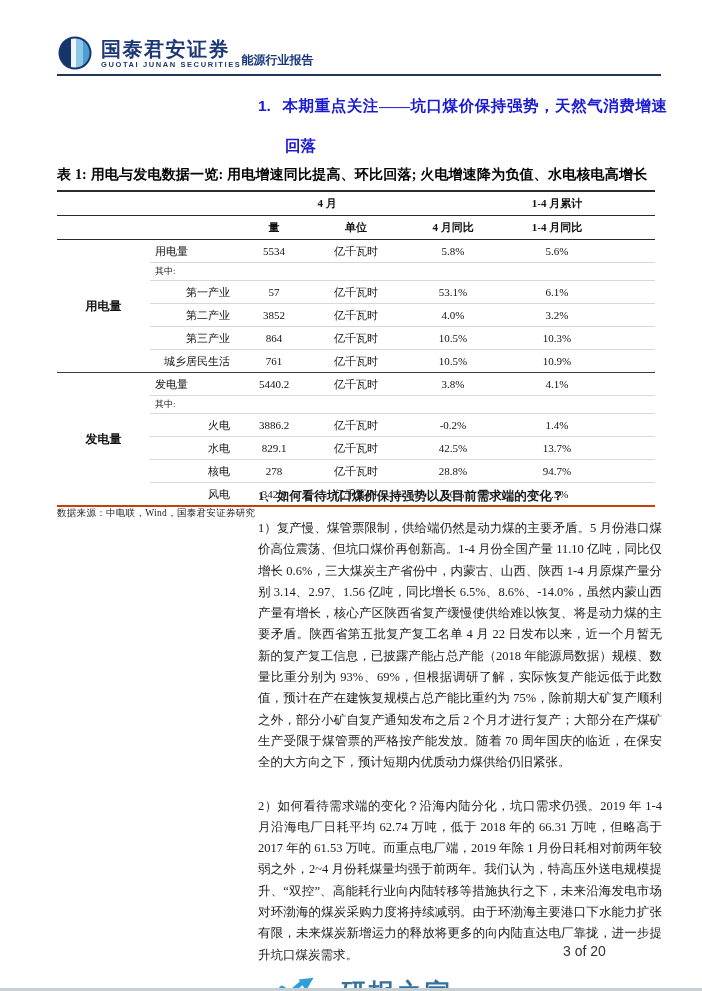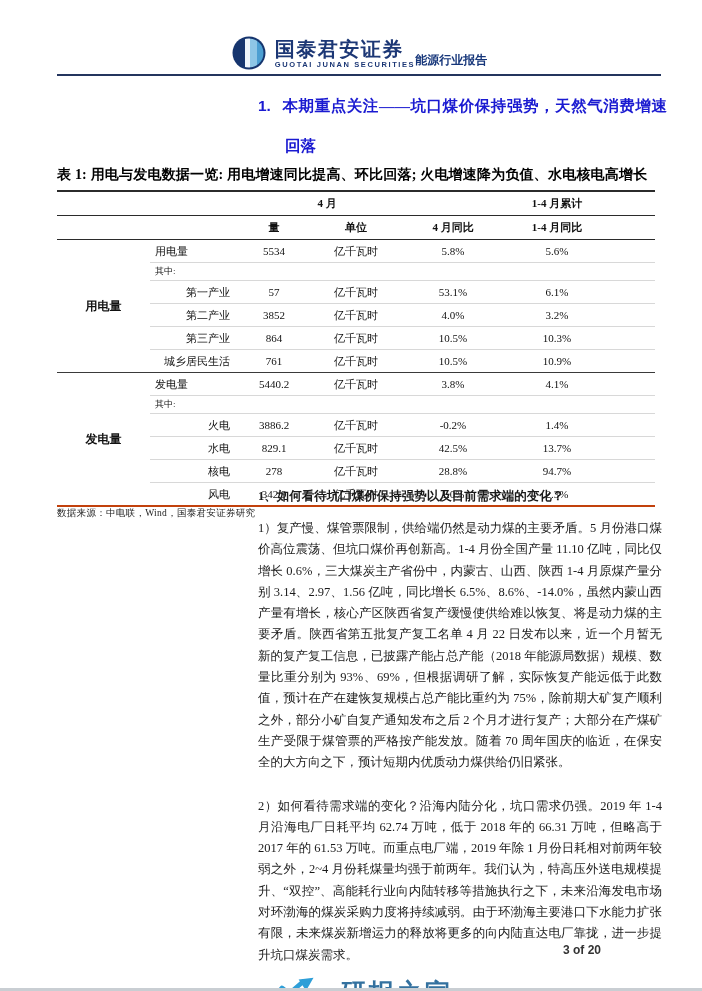--- a/index.html
+++ b/index.html
@@ -4,21 +4,21 @@
 <style>
   html,body { margin:0; padding:0; background:#ffffff; }
   .page {
     position:relative; width:702px; height:991px; background:#ffffff;
     font-family:"Liberation Serif", serif; color:#1a1a1a; overflow:hidden;
   }
 
   
   .header {
     position:absolute; left:57px; top:26px; width:604px; height:50px;
-    display:flex; justify-content:center; align-items:flex-end;
+    display:flex; justify-content:flex-start; align-items:flex-end;
     border-bottom:2px solid #24355e; padding-bottom:3px; box-sizing:border-box;
   }
   .brand { display:flex; align-items:center; gap:8px; }
   .brand-cn { font-size:20px; font-weight:bold; color:#1c3775; letter-spacing:1.5px; line-height:22px; font-family:"Liberation Sans",sans-serif; }
   .brand-en { font-size:7.5px; font-weight:bold; color:#1c3775; letter-spacing:1.6px; line-height:9px; font-family:"Liberation Sans",sans-serif; }
   .report-type { font-size:12px; font-weight:bold; color:#16367a; padding-bottom:2px; }
 
   
   .doc-title {
     position:absolute; left:258px; top:86px; width:382px;
@@ -50,21 +50,21 @@
 
   
   .article { position:absolute; left:258px; top:488px; width:404px; }
   .q-heading { font-size:12.5px; font-weight:bold; margin:0 0 13px 0; }
   .body-para { font-size:12.5px; line-height:21.3px; text-align:justify; margin:0 0 22px 0; }
 
   
   .footer-logo { position:absolute; left:268px; top:933px; display:flex; align-items:center; gap:21px;margin-top:44px; }
   .site-cn { font-size:25px; font-weight:bold; color:#33719f; letter-spacing:3px; line-height:26px; }
   .site-en { font-size:11.5px; font-weight:bold; color:#99a1a8; letter-spacing:2.6px; line-height:14px; font-family:"Liberation Sans",sans-serif; }
-  .page-num { position:absolute; left:563px; top:943px; font-size:12px; color:#333; font-family:"Liberation Sans",sans-serif;font-weight:bold; }
+  .page-num { position:absolute; left:563px; top:943px; font-size:14px; color:#333; font-family:"Liberation Sans",sans-serif; }
   .bottom-edge { position:absolute; left:0; bottom:0; width:702px; height:3px; background:#c9ced3; }
 </style>
 </head>
 <body>
 
 <div class="page">
 
   <div class="header">
     <div class="brand">
       <svg width="36" height="36" viewBox="0 0 36 36">

